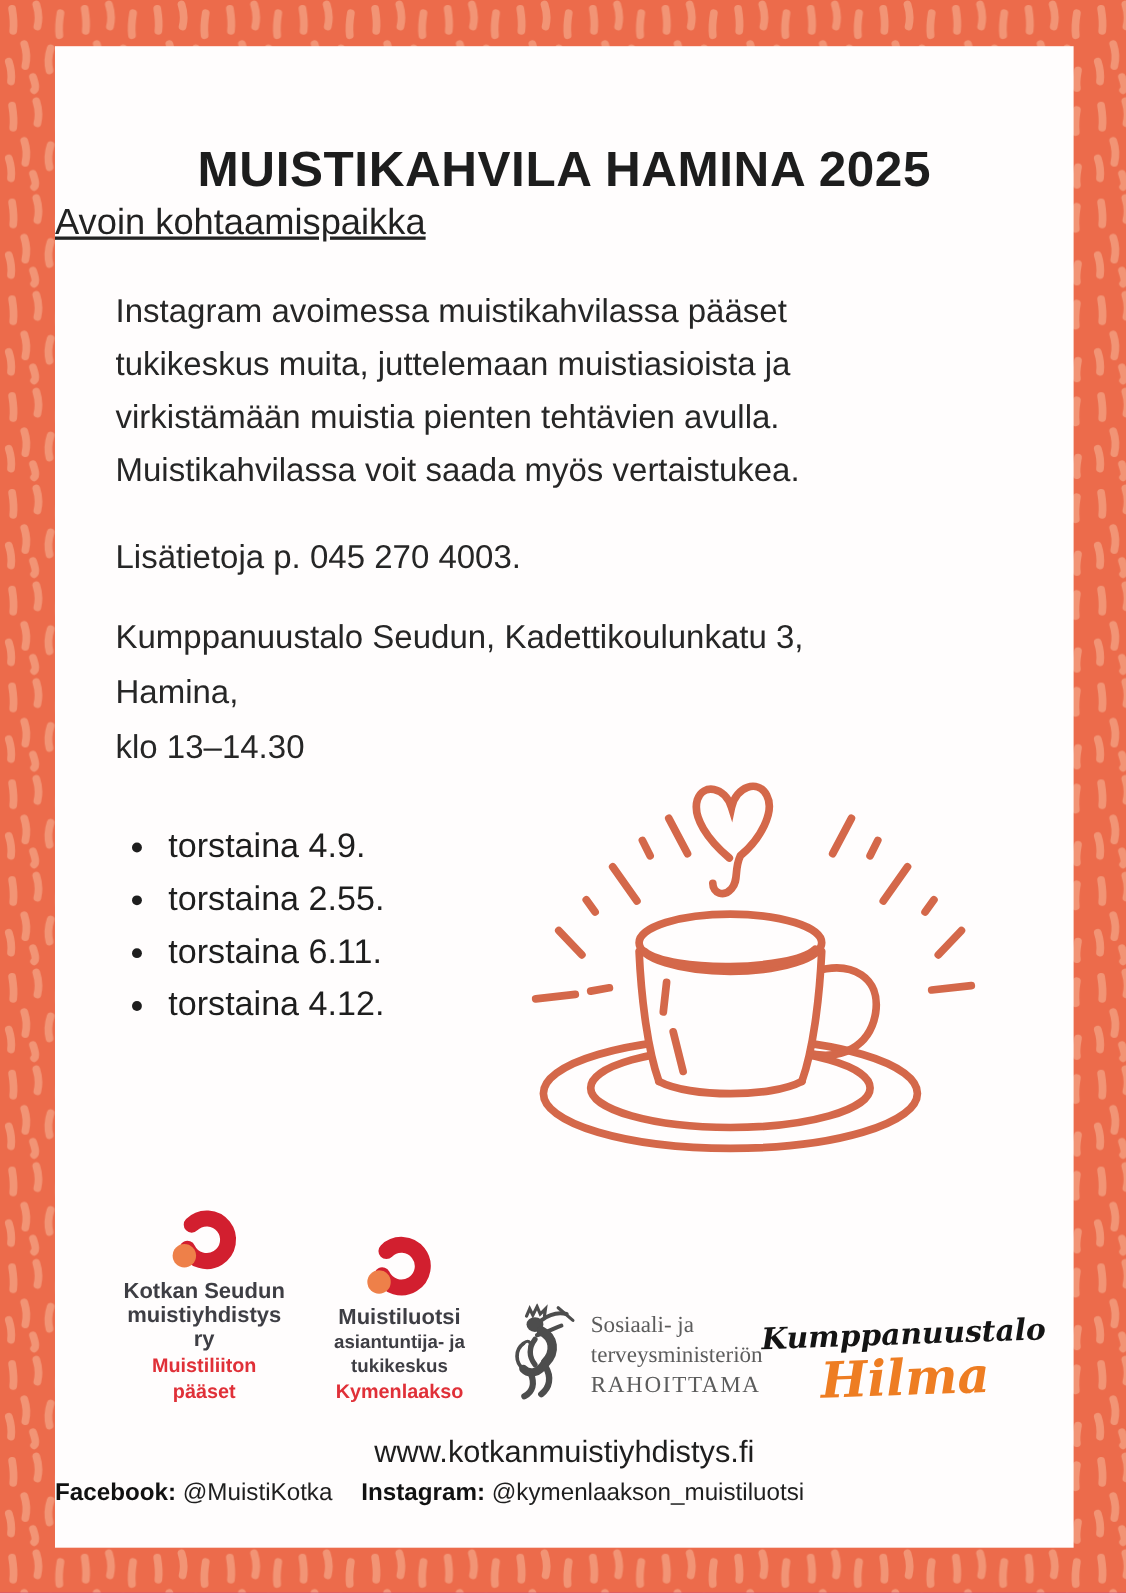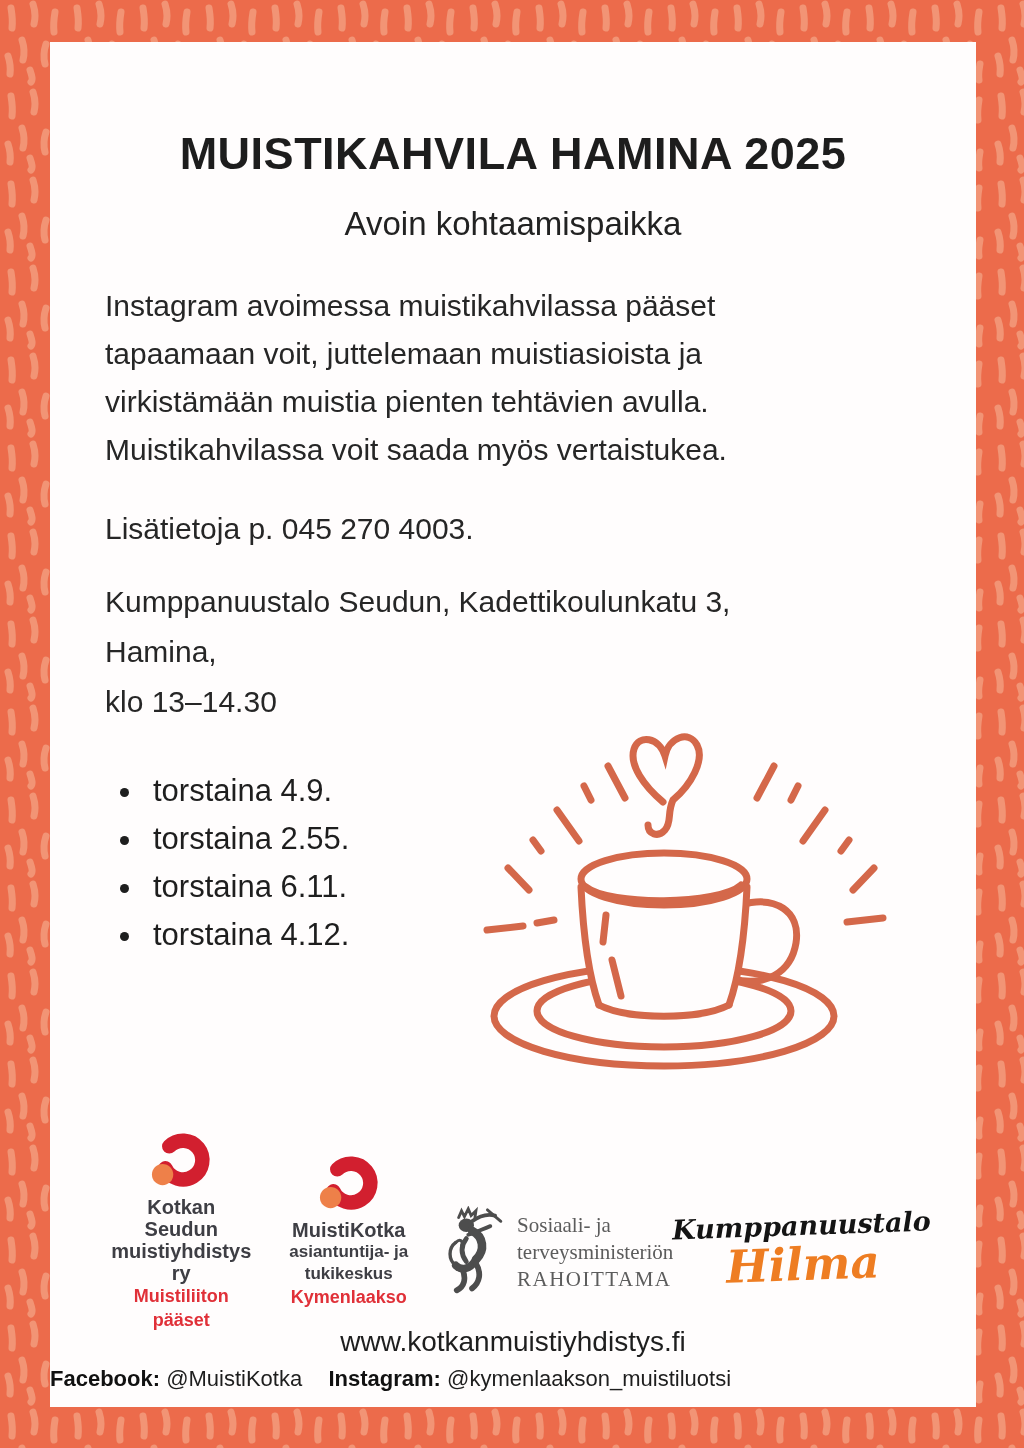--- a/index.html
+++ b/index.html
@@ -10,35 +10,35 @@
     position:absolute; left:50px; top:42px; width:926px; height:1365px;
     background:#fffdfd; z-index:2;
   }
   .content { position:relative; width:100%; height:100%; color:#2b2b2b; }
 
   .title {
     margin-top:86px; text-align:center; font-size:45px; font-weight:700;
     letter-spacing:0.5px; color:#1d1d1d; line-height:52px;
   }
   .subtitle {
-    margin-top:23px; text-align:center; font-size:33px; font-weight:400;
-    color:#222; line-height:42px;
+    margin-top:1px; text-align:left; font-size:33px; font-weight:400;
+    color:#222; line-height:42px;text-decoration:underline;
   }
   .intro { margin:37px 0 0 55px; font-size:30px; line-height:48px; color:#262626; }
   .contact { margin:31px 0 0 55px; font-size:30px; line-height:48px; color:#262626; }
   .location { margin:24px 0 0 55px; font-size:30px; line-height:50px; color:#262626; }
 
   .visual-row { position:relative; margin:40px 0 0 55px; height:348px; }
   .schedule { list-style:disc outside; margin-left:40px; font-size:31px; line-height:48px; color:#1e1e1e; }
   .schedule li { padding-left:8px; }
   .cup-wrap { position:absolute; left:372px; top:-58px; width:420px; height:400px; }
 
   .logos-row {
-    display:flex; align-items:center; justify-content:space-between;
-    margin:46px 44px 0 58px; height:138px;
+    display:flex; align-items:flex-end; justify-content:space-between;
+    margin:46px 24px 0 58px; height:138px;
   }
   .logo-block { text-align:center; }
   .logo-mark { display:block; margin:0 auto 4px auto; }
   .assoc-line { font-size:20px; font-weight:700; line-height:22px; color:#3e3e44; }
   .assoc-line.small { font-size:17px; }
   .assoc-sub { font-size:18px; font-weight:700; line-height:24px; color:#e03038; }
   .ministry-block { display:flex; align-items:center; gap:12px; margin-top:44px; }
   .ministry-text { font-family:"Liberation Serif","DejaVu Serif",serif; font-size:21px; line-height:27px; color:#5c5c5c; text-align:left; }
   .ministry-text .funder { letter-spacing:1.5px; }
   .hilma-block { margin-top:40px; text-align:center; transform:rotate(-2deg); }
@@ -75,21 +75,21 @@
   </svg>
 
   <div class="card">
     <div class="content">
 
       <div class="title">MUISTIKAHVILA HAMINA 2025</div>
       <div class="subtitle">Avoin kohtaamispaikka</div>
 
       <div class="intro">
         <div>Instagram avoimessa muistikahvilassa pääset</div>
-        <div>tapaamaan voit, juttelemaan muistiasioista ja</div>
+        <div>tukikeskus muita, juttelemaan muistiasioista ja</div>
         <div>virkistämään muistia pienten tehtävien avulla.</div>
         <div>Muistikahvilassa voit saada myös vertaistukea.</div>
       </div>
 
       <div class="contact">Lisätietoja p. 045 270 4003.</div>
 
       <div class="location">
         <div>Kumppanuustalo Seudun, Kadettikoulunkatu 3,</div>
         <div>Hamina,</div>
         <div>klo 13–14.30</div>
@@ -157,21 +157,21 @@
           <div class="assoc-line">Kotkan Seudun</div>
           <div class="assoc-line">muistiyhdistys ry</div>
           <div class="assoc-sub">Muistiliiton pääset</div>
         </div>
 
         <div class="logo-block">
           <svg class="logo-mark" width="62" height="64" viewBox="0 0 64 64" xmlns="http://www.w3.org/2000/svg">
             <path d="M19.9,17.9 A20,20 0 1 1 15.9,40.5" fill="none" stroke="#d21f2f" stroke-width="15" stroke-linecap="round"></path>
             <circle cx="13" cy="47" r="11" fill="#ee8049"></circle>
           </svg>
-          <div class="assoc-line">MuistiKotka</div>
+          <div class="assoc-line">Muistiluotsi</div>
           <div class="assoc-line small">asiantuntija- ja tukikeskus</div>
           <div class="assoc-sub">Kymenlaakso</div>
         </div>
 
         <div class="ministry-block">
           <svg width="62" height="92" viewBox="0 0 64 96" xmlns="http://www.w3.org/2000/svg">
             <g stroke="#4d4d4d" fill="none" stroke-linecap="round">
               <path d="M16,12 l3,-7 3,6 4,-8 3,7 5,-5 -1,7" stroke-width="3"></path>
               <ellipse cx="24" cy="20" rx="8" ry="7" fill="#4d4d4d" stroke="none"></ellipse>
               <path d="M30,16 C38,10 46,8 54,10" stroke-width="4"></path>

